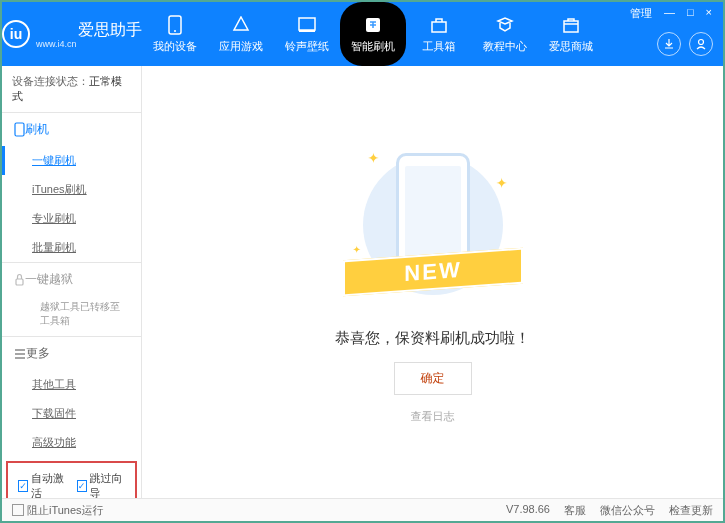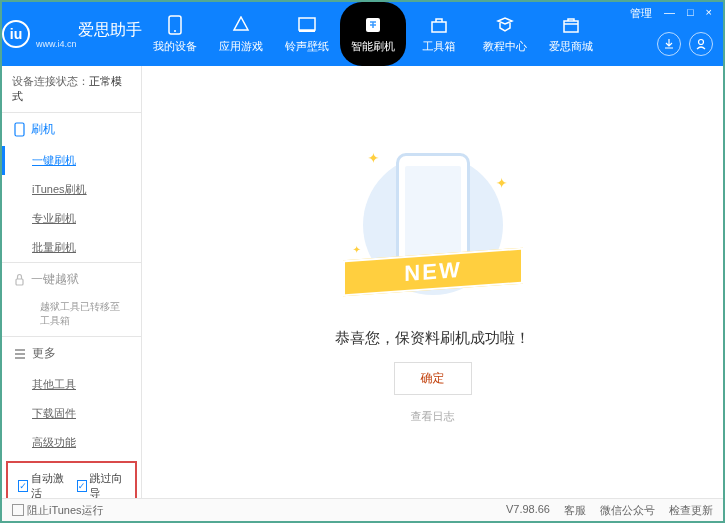--- a/index.html
+++ b/index.html
@@ -17,21 +17,21 @@
 .header-right { position: absolute; right: 8px; top: 4px; display: flex; gap: 6px; font-size: 11px; }
 .header-right span { cursor: pointer; padding: 0 3px; }
 .header-circles { position: absolute; right: 10px; bottom: 10px; display: flex; gap: 8px; }
 .circle-btn { width: 24px; height: 24px; border: 1.5px solid rgba(255,255,255,0.7); border-radius: 50%; display: flex; align-items: center; justify-content: center; cursor: pointer; }
 
 .body-area { display: flex; height: 436px; }
 .sidebar { width: 140px; border-right: 1px solid #e5e5e5; display: flex; flex-direction: column; font-size: 12px; }
 .conn-status { padding: 8px 10px; color: #666; font-size: 11px; }
 .conn-status .mode { color: #333; font-weight: 500; }
 .side-section { border-top: 1px solid #e5e5e5; }
-.side-header { display: flex; align-items: center; padding: 8px 12px; color: #0e82ff; font-size: 12px; gap: 6px; }
+.side-header { display: flex; align-items: center; padding: 8px 12px; color: #0e82ff; font-size: 12px; gap: 0; }
 .side-header.gray { color: #999; }
 .side-item { padding: 7px 12px 7px 30px; color: #666; cursor: pointer; font-size: 11px; text-decoration: underline; }
 .side-item.active { color: #0e82ff; border-left: 3px solid #0e82ff; padding-left: 27px; }
 .side-note { font-size: 10px; color: #999; padding: 4px 12px 8px 38px; line-height: 1.4; }
 
 .checkbox-row { display: flex; gap: 10px; padding: 8px 10px; border: 2px solid #d94a4a; margin: 4px; font-size: 11px; color: #444; }
 .chk { display: flex; align-items: center; gap: 3px; }
 .chk-box { width: 12px; height: 12px; border: 1px solid #0e82ff; display: inline-flex; align-items: center; justify-content: center; color: #0e82ff; font-size: 9px; }
 
 .device-info { padding: 6px 10px; font-size: 11px; }

